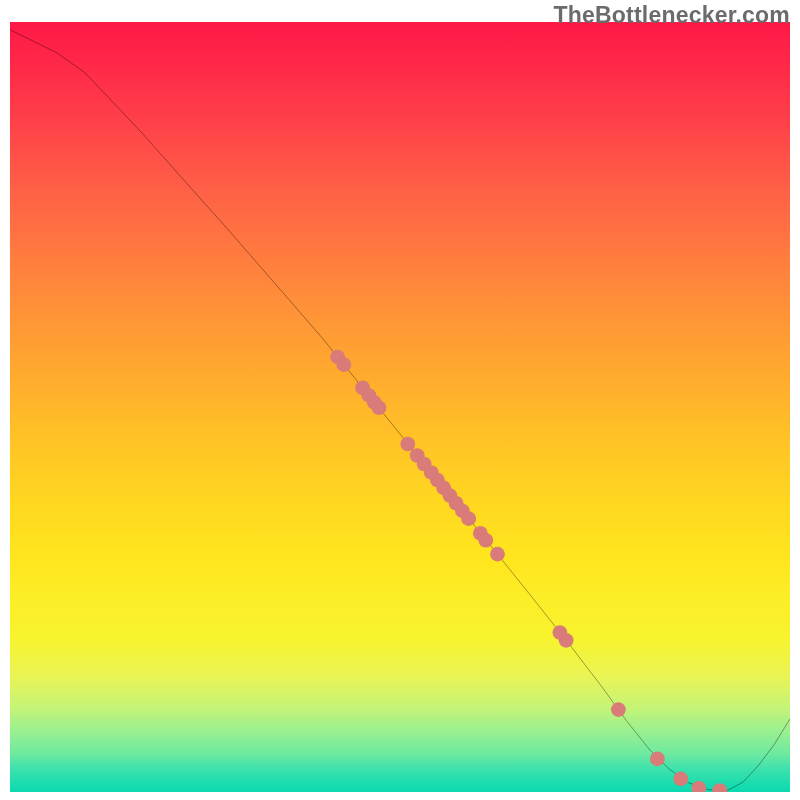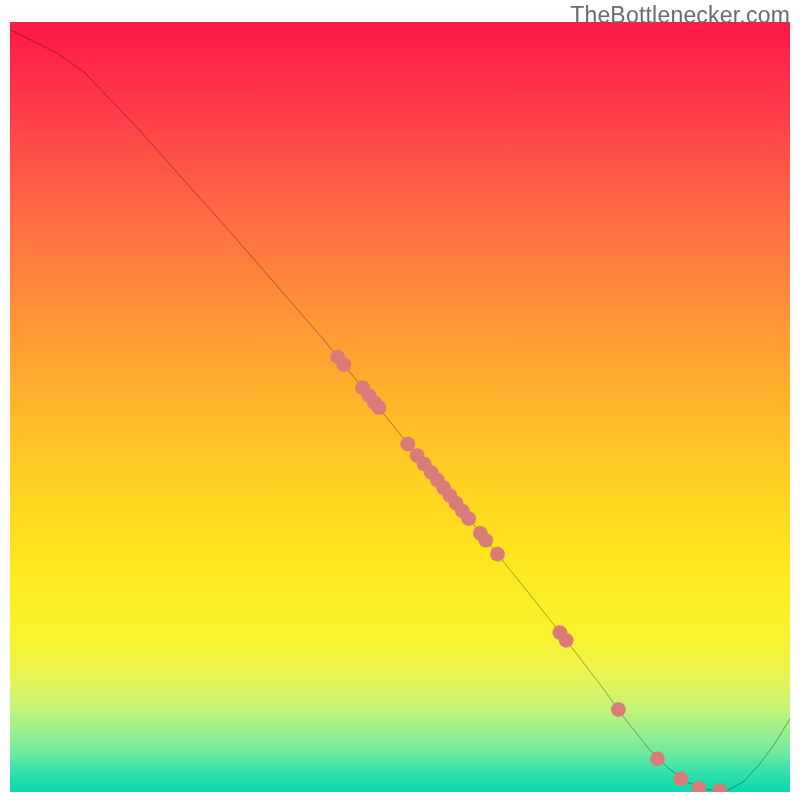--- a/index.html
+++ b/index.html
@@ -14,21 +14,21 @@
   .chart-wrap {
     position: relative;
     width: 800px;
     height: 800px;
   }
   .attribution {
     position: absolute;
     top: 2px;
     right: 10px;
     font-size: 23px;
-    font-weight: 400;
+    font-weight: 700;
     color: #6b6b6b;
     letter-spacing: 0.2px;
     z-index: 20;
   }
   .plot {
     position: absolute;
     left: 10px;
     right: 10px;
     top: 22px;
     bottom: 8px;

